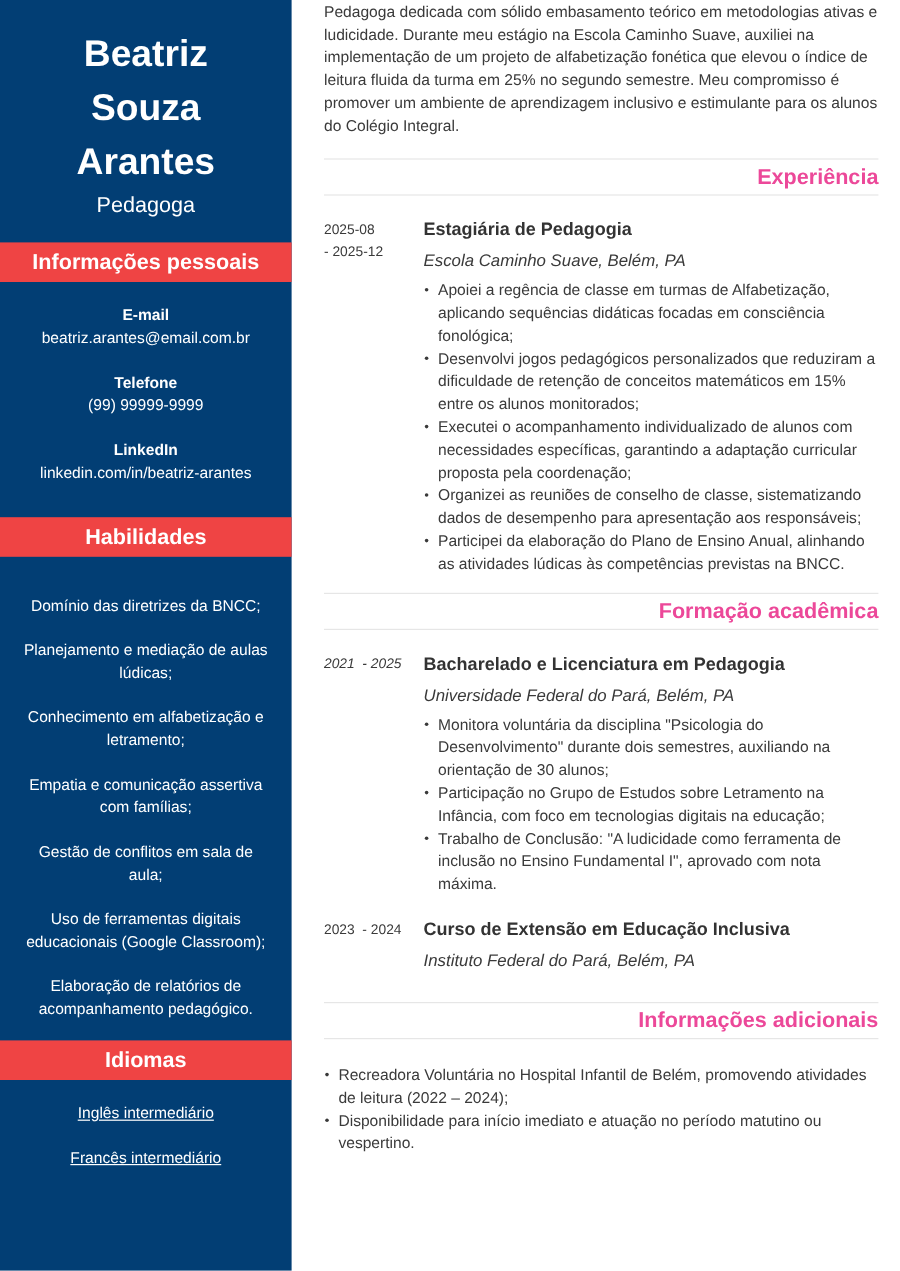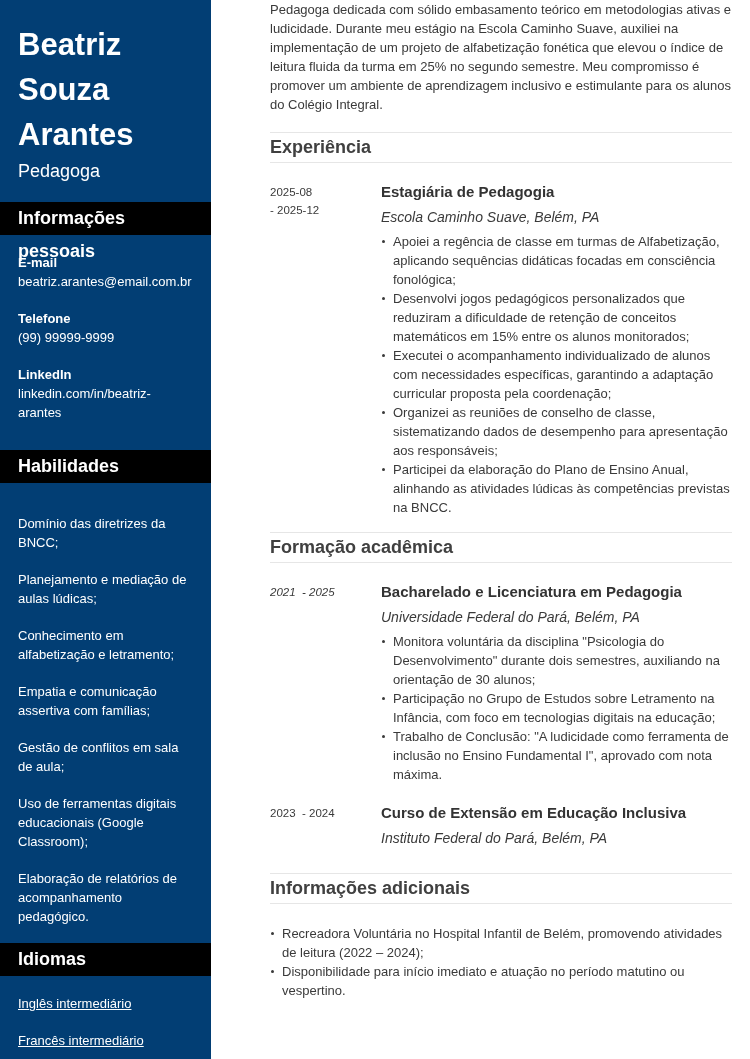--- a/index.html
+++ b/index.html
@@ -4,37 +4,38 @@
   <style>
     * { box-sizing: border-box; margin: 0; padding: 0; }
     html, body { width: 750px; height: 1059px; overflow: hidden; }
     body {
       font-family: "Liberation Sans", sans-serif;
       background: #ffffff;
       position: relative;
     }
     .sidebar {
       position: absolute; left: 0; top: 0;
-      width: 211px; height: 1059px;
+      width: 243px; height: 1059px;
       background: #023e74;
       color: #ffffff;
+      text-align: center;
     }
     .name {
       padding: 22px 18px 0 18px;
       font-size: 31px; font-weight: bold;
       line-height: 45px;
     }
     .title {
       padding: 0 18px;
       font-size: 18px;
       margin-top: 2px;
       line-height: 24px;
     }
     .side-head {
-      background: #000000;
+      background: #ef4444;
       font-size: 18px; font-weight: bold;
       padding: 0 18px;
       height: 33px; line-height: 33px;
     }
     .sec-info { margin-top: 19px; }
     .info-block { padding: 0 18px; font-size: 13px; line-height: 19px; }
     .info-label { font-weight: bold; }
     .info-block + .info-block { margin-top: 18px; }
     .info-list { padding-top: 18px; }
     .sec-skills { margin-top: 28px; }
@@ -47,26 +48,26 @@
     .main {
       position: absolute; left: 270px; top: 0;
       width: 462px;
       color: #3a3a3a;
       font-size: 13px;
     }
     .summary { line-height: 19px; color: #3a3a3a; }
     .sec-title {
       border-top: 1px solid #e6e6e6;
       border-bottom: 1px solid #e6e6e6;
-      color: #404040;
+      color: #ec4899;
       font-size: 18px; font-weight: bold;
-      height: 31px; line-height: 29px;
+      height: 31px; line-height: 29px; text-align: right;
     }
     .exp-section-title { margin-top: 18px; }
-    .entry { display: flex; margin-top: 18px; gap: 28px; }
+    .entry { display: flex; margin-top: 18px; }
     .entry-date { width: 83px; font-size: 11.5px; line-height: 18px; color: #3a3a3a; padding-top: 2px; flex-shrink: 0; }
     .entry-body { flex: 1; }
     .entry-role { font-size: 15px; font-weight: bold; line-height: 22px; color: #333; }
     .entry-org { font-size: 14px; font-style: italic; line-height: 20px; margin-top: 4px; color: #3a3a3a; }
     .bullets { list-style: none; margin-top: 5px; }
     .bullets li { position: relative; padding-left: 12px; line-height: 19px; }
     .bullets li::before {
       content: ""; position: absolute; left: 1px; top: 8px;
       width: 3px; height: 3px; border-radius: 50%; background: #3a3a3a;
     }

